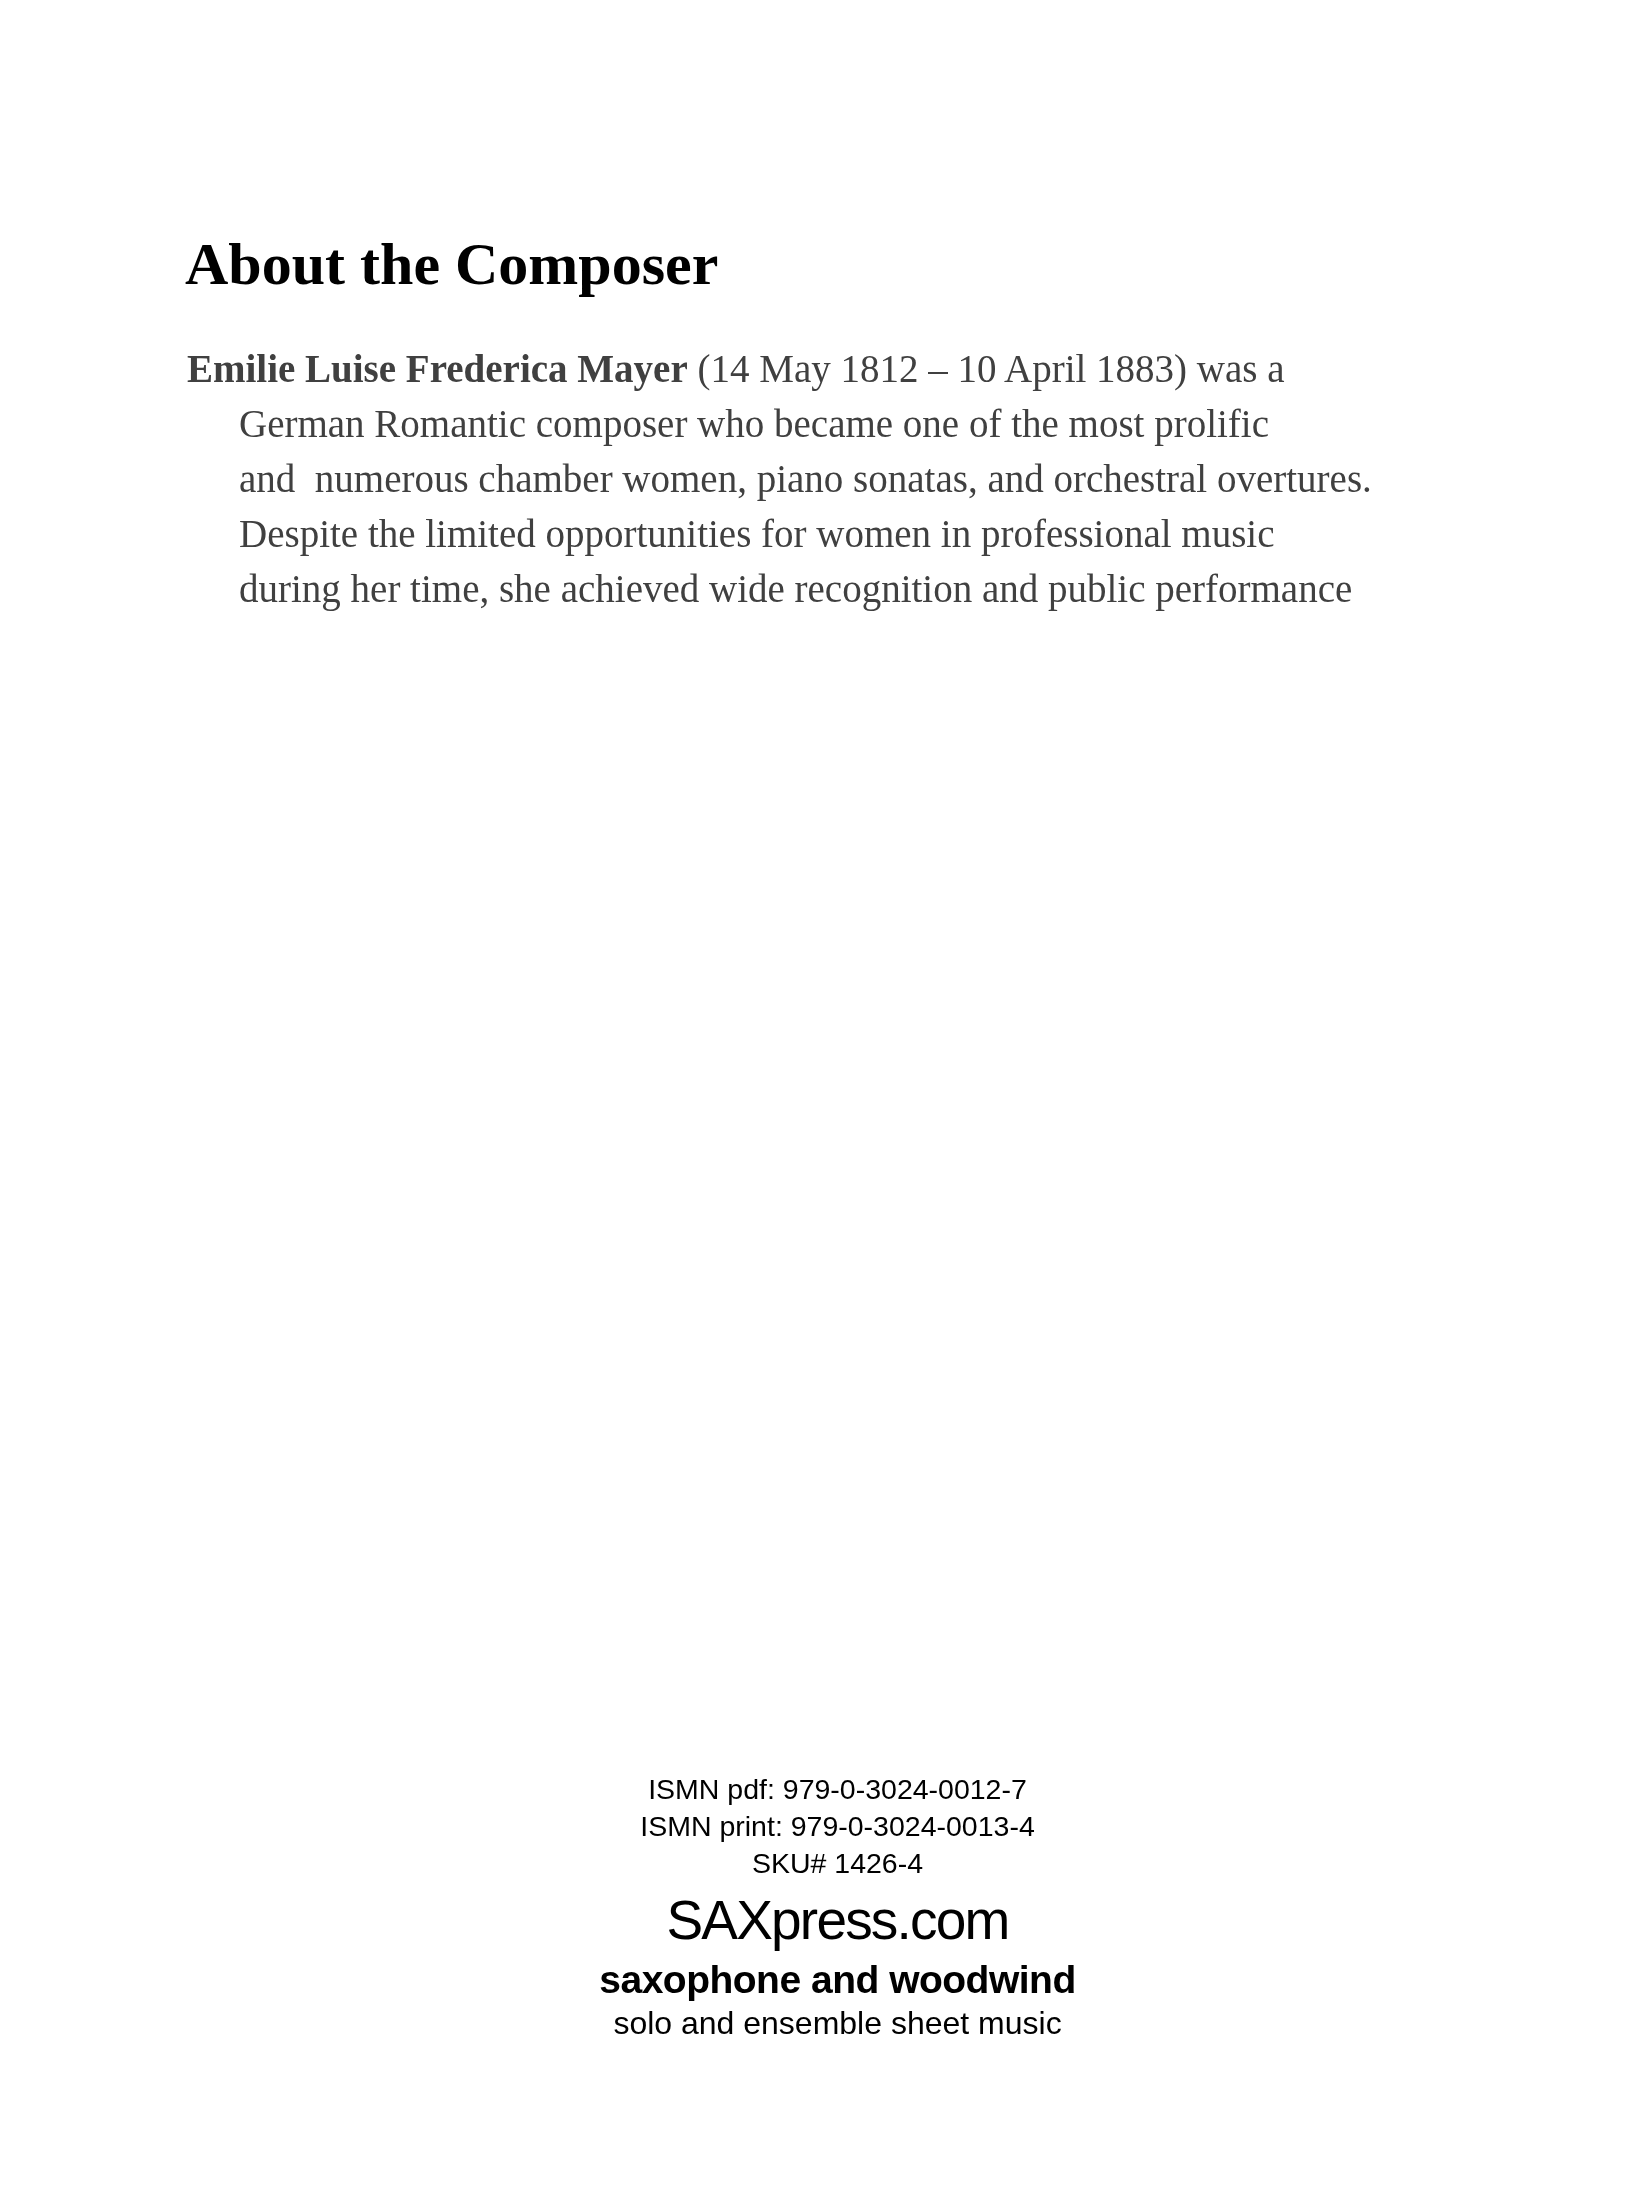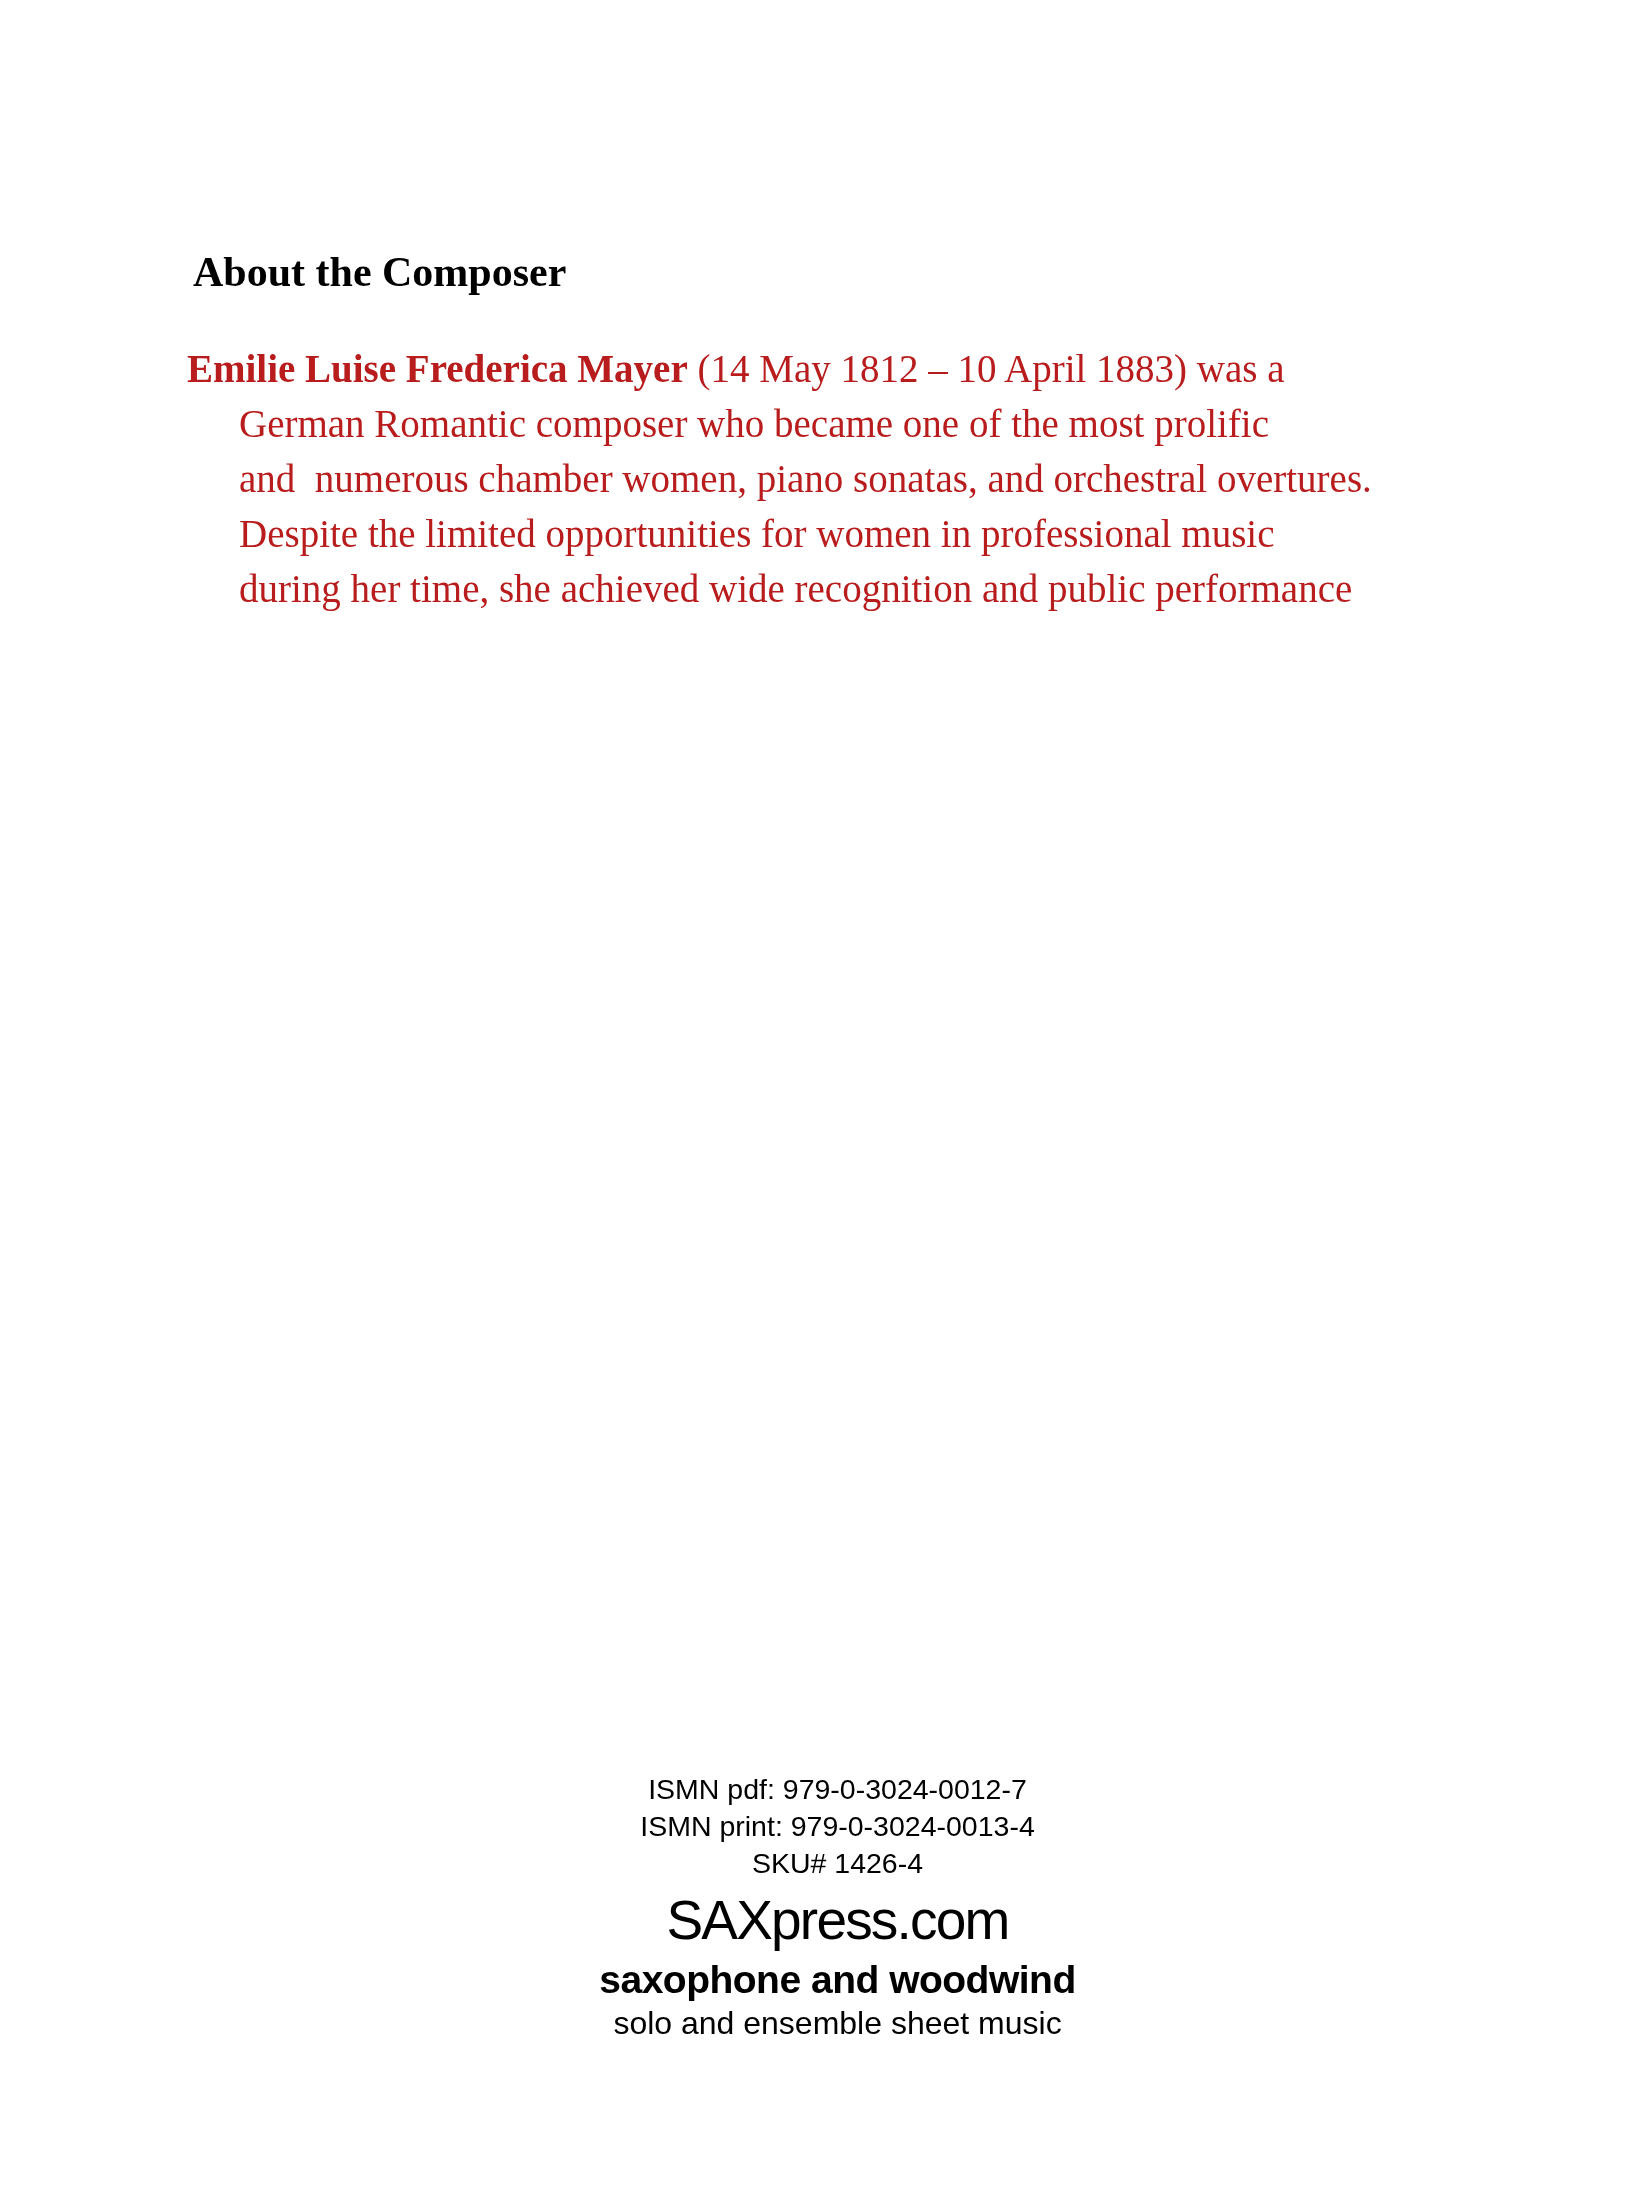--- a/index.html
+++ b/index.html
@@ -15,35 +15,35 @@
     width: 1653px;
     height: 2204px;
     background: #ffffff;
     color: #000000;
     font-family: "Liberation Serif", serif;
   }
   .heading {
     position: absolute;
     left: 185px;
     top: 242px;
-    margin: 8px;
+    margin: 0;
     font-family: "Liberation Serif", serif;
     font-weight: bold;
-    font-size: 42px;
+    font-size: 60px;
     line-height: 45px;
     color: #000000;
   }
   .paragraph {
     position: absolute;
     left: 187px;
     top: 341px;
     width: 1313px;
     font-size: 39px;
     line-height: 55px;
-    color: #b91c1c;
+    color: #404040;
   }
   .para-line {
     white-space: pre;        
   }
   .para-line.indent {
     margin-left: 52px;       
   }
   .para-line strong {
     font-weight: bold;
   }

